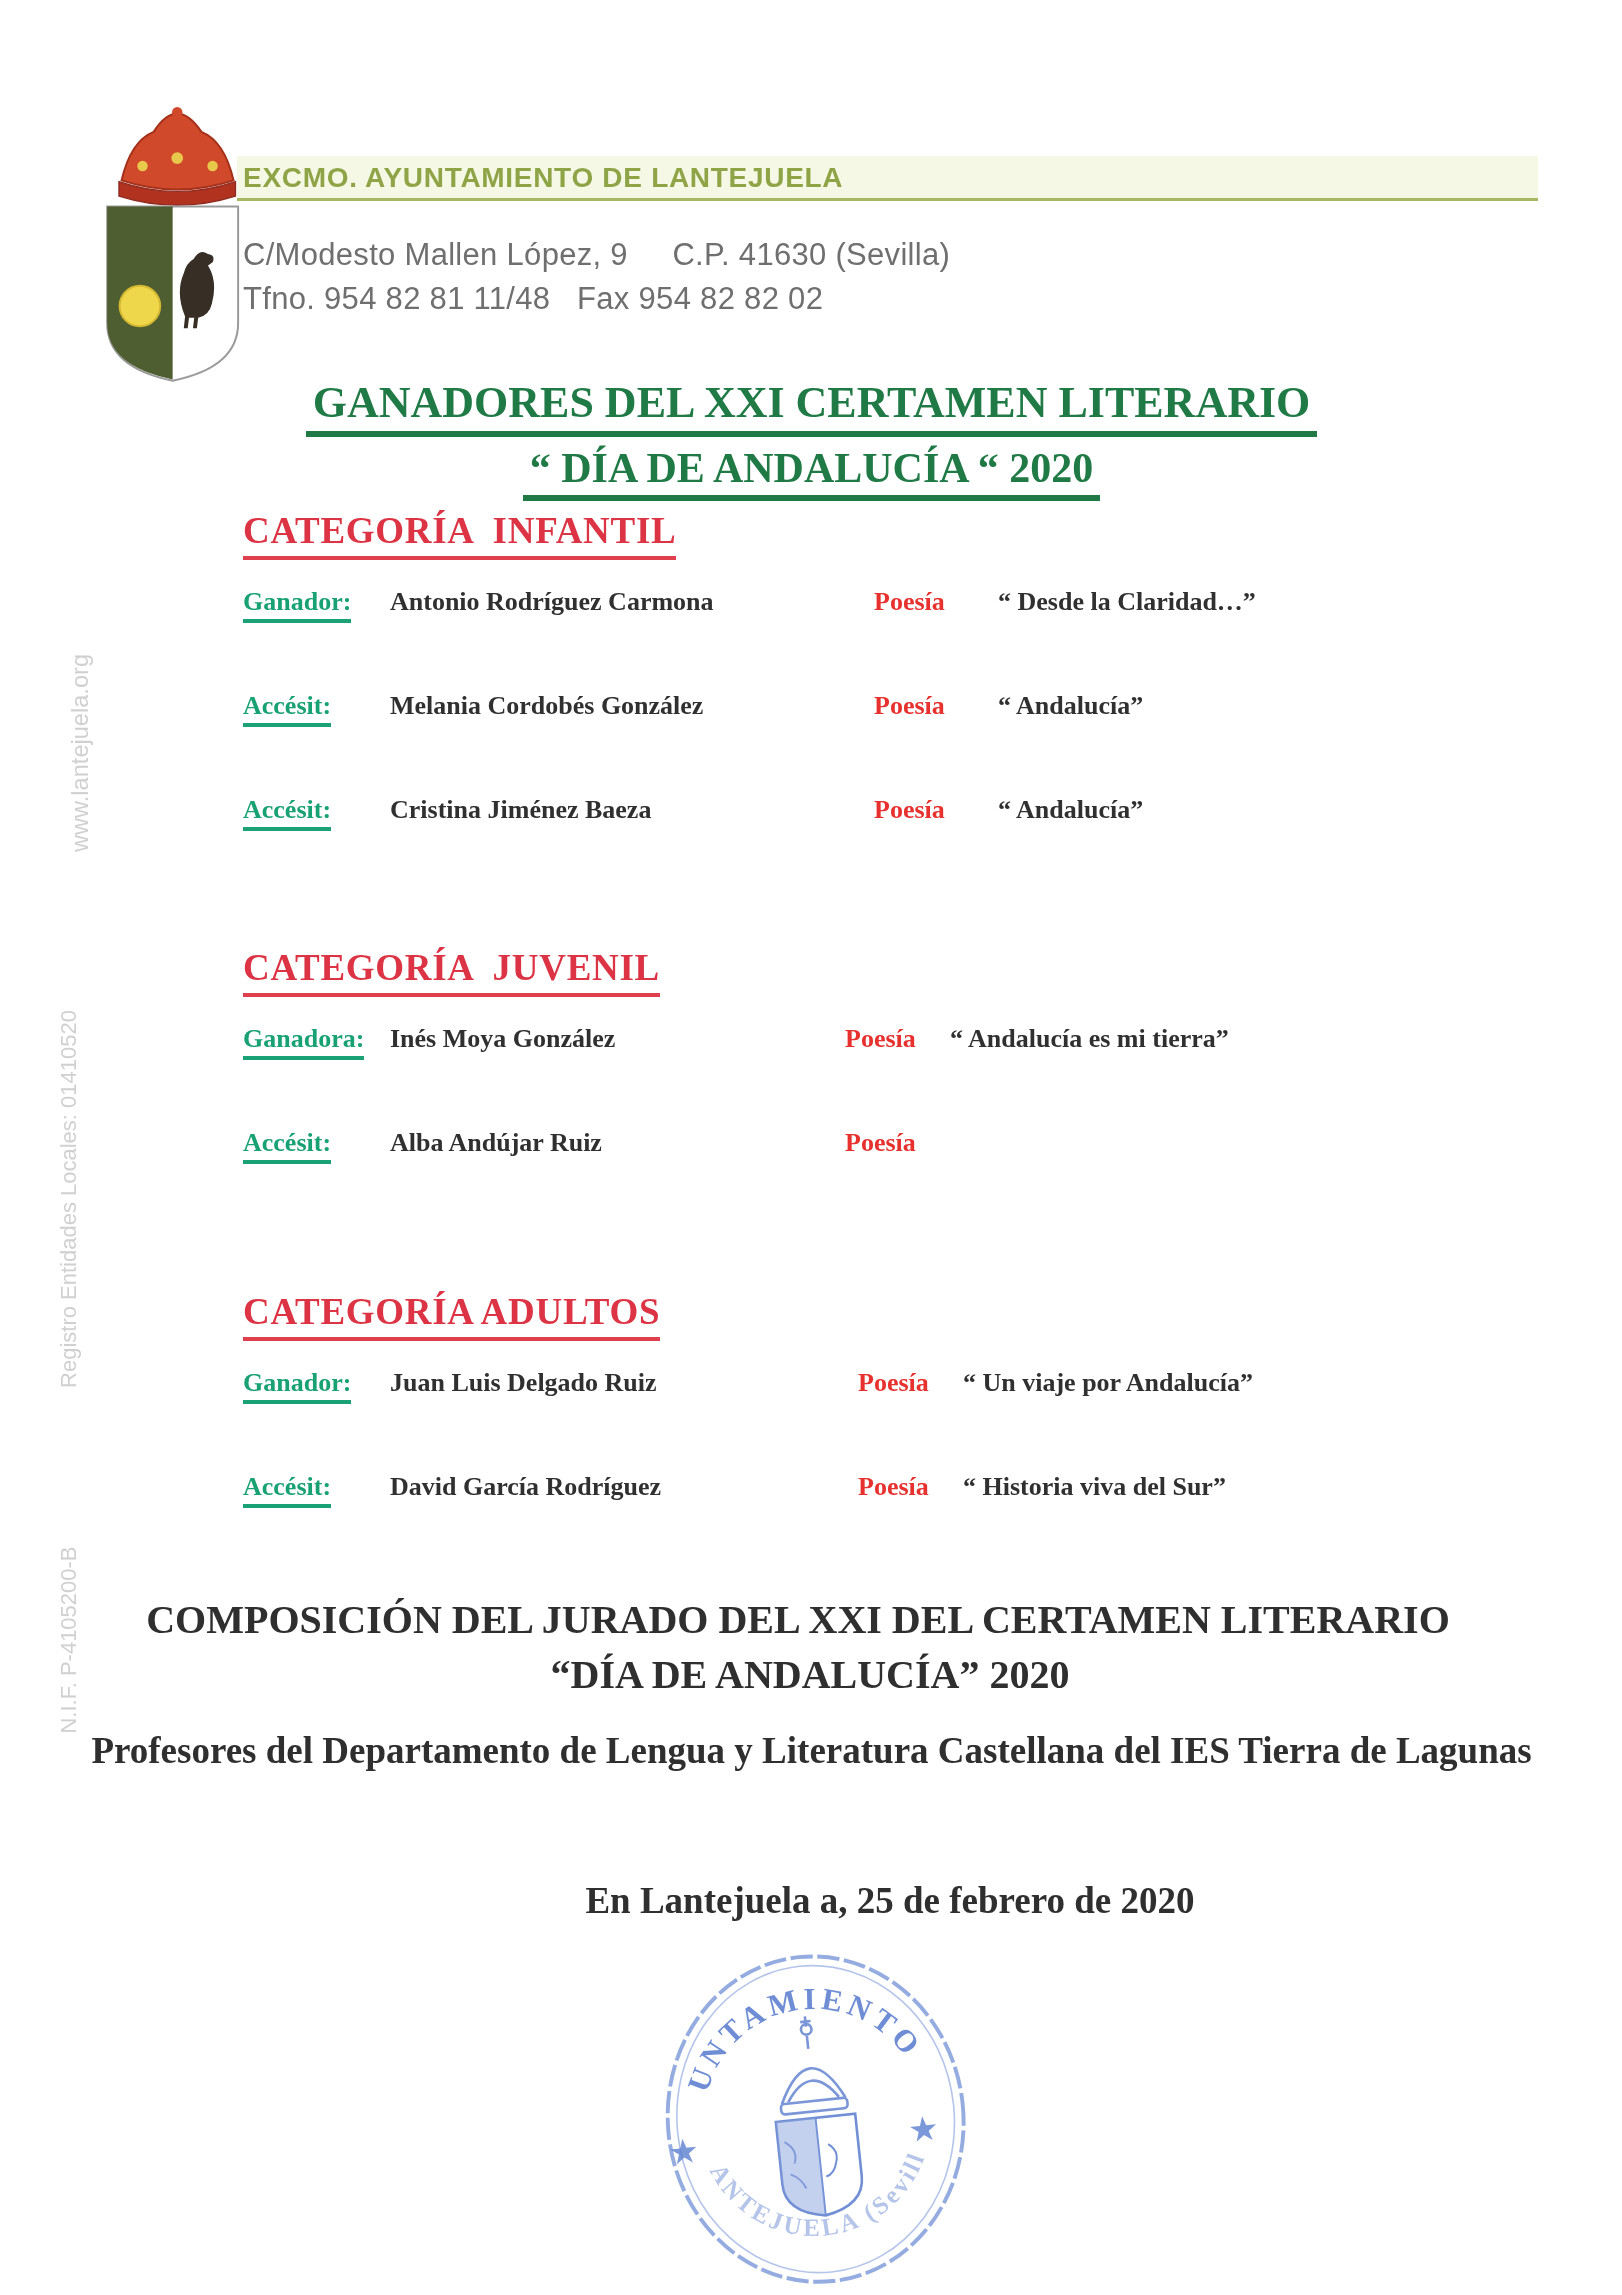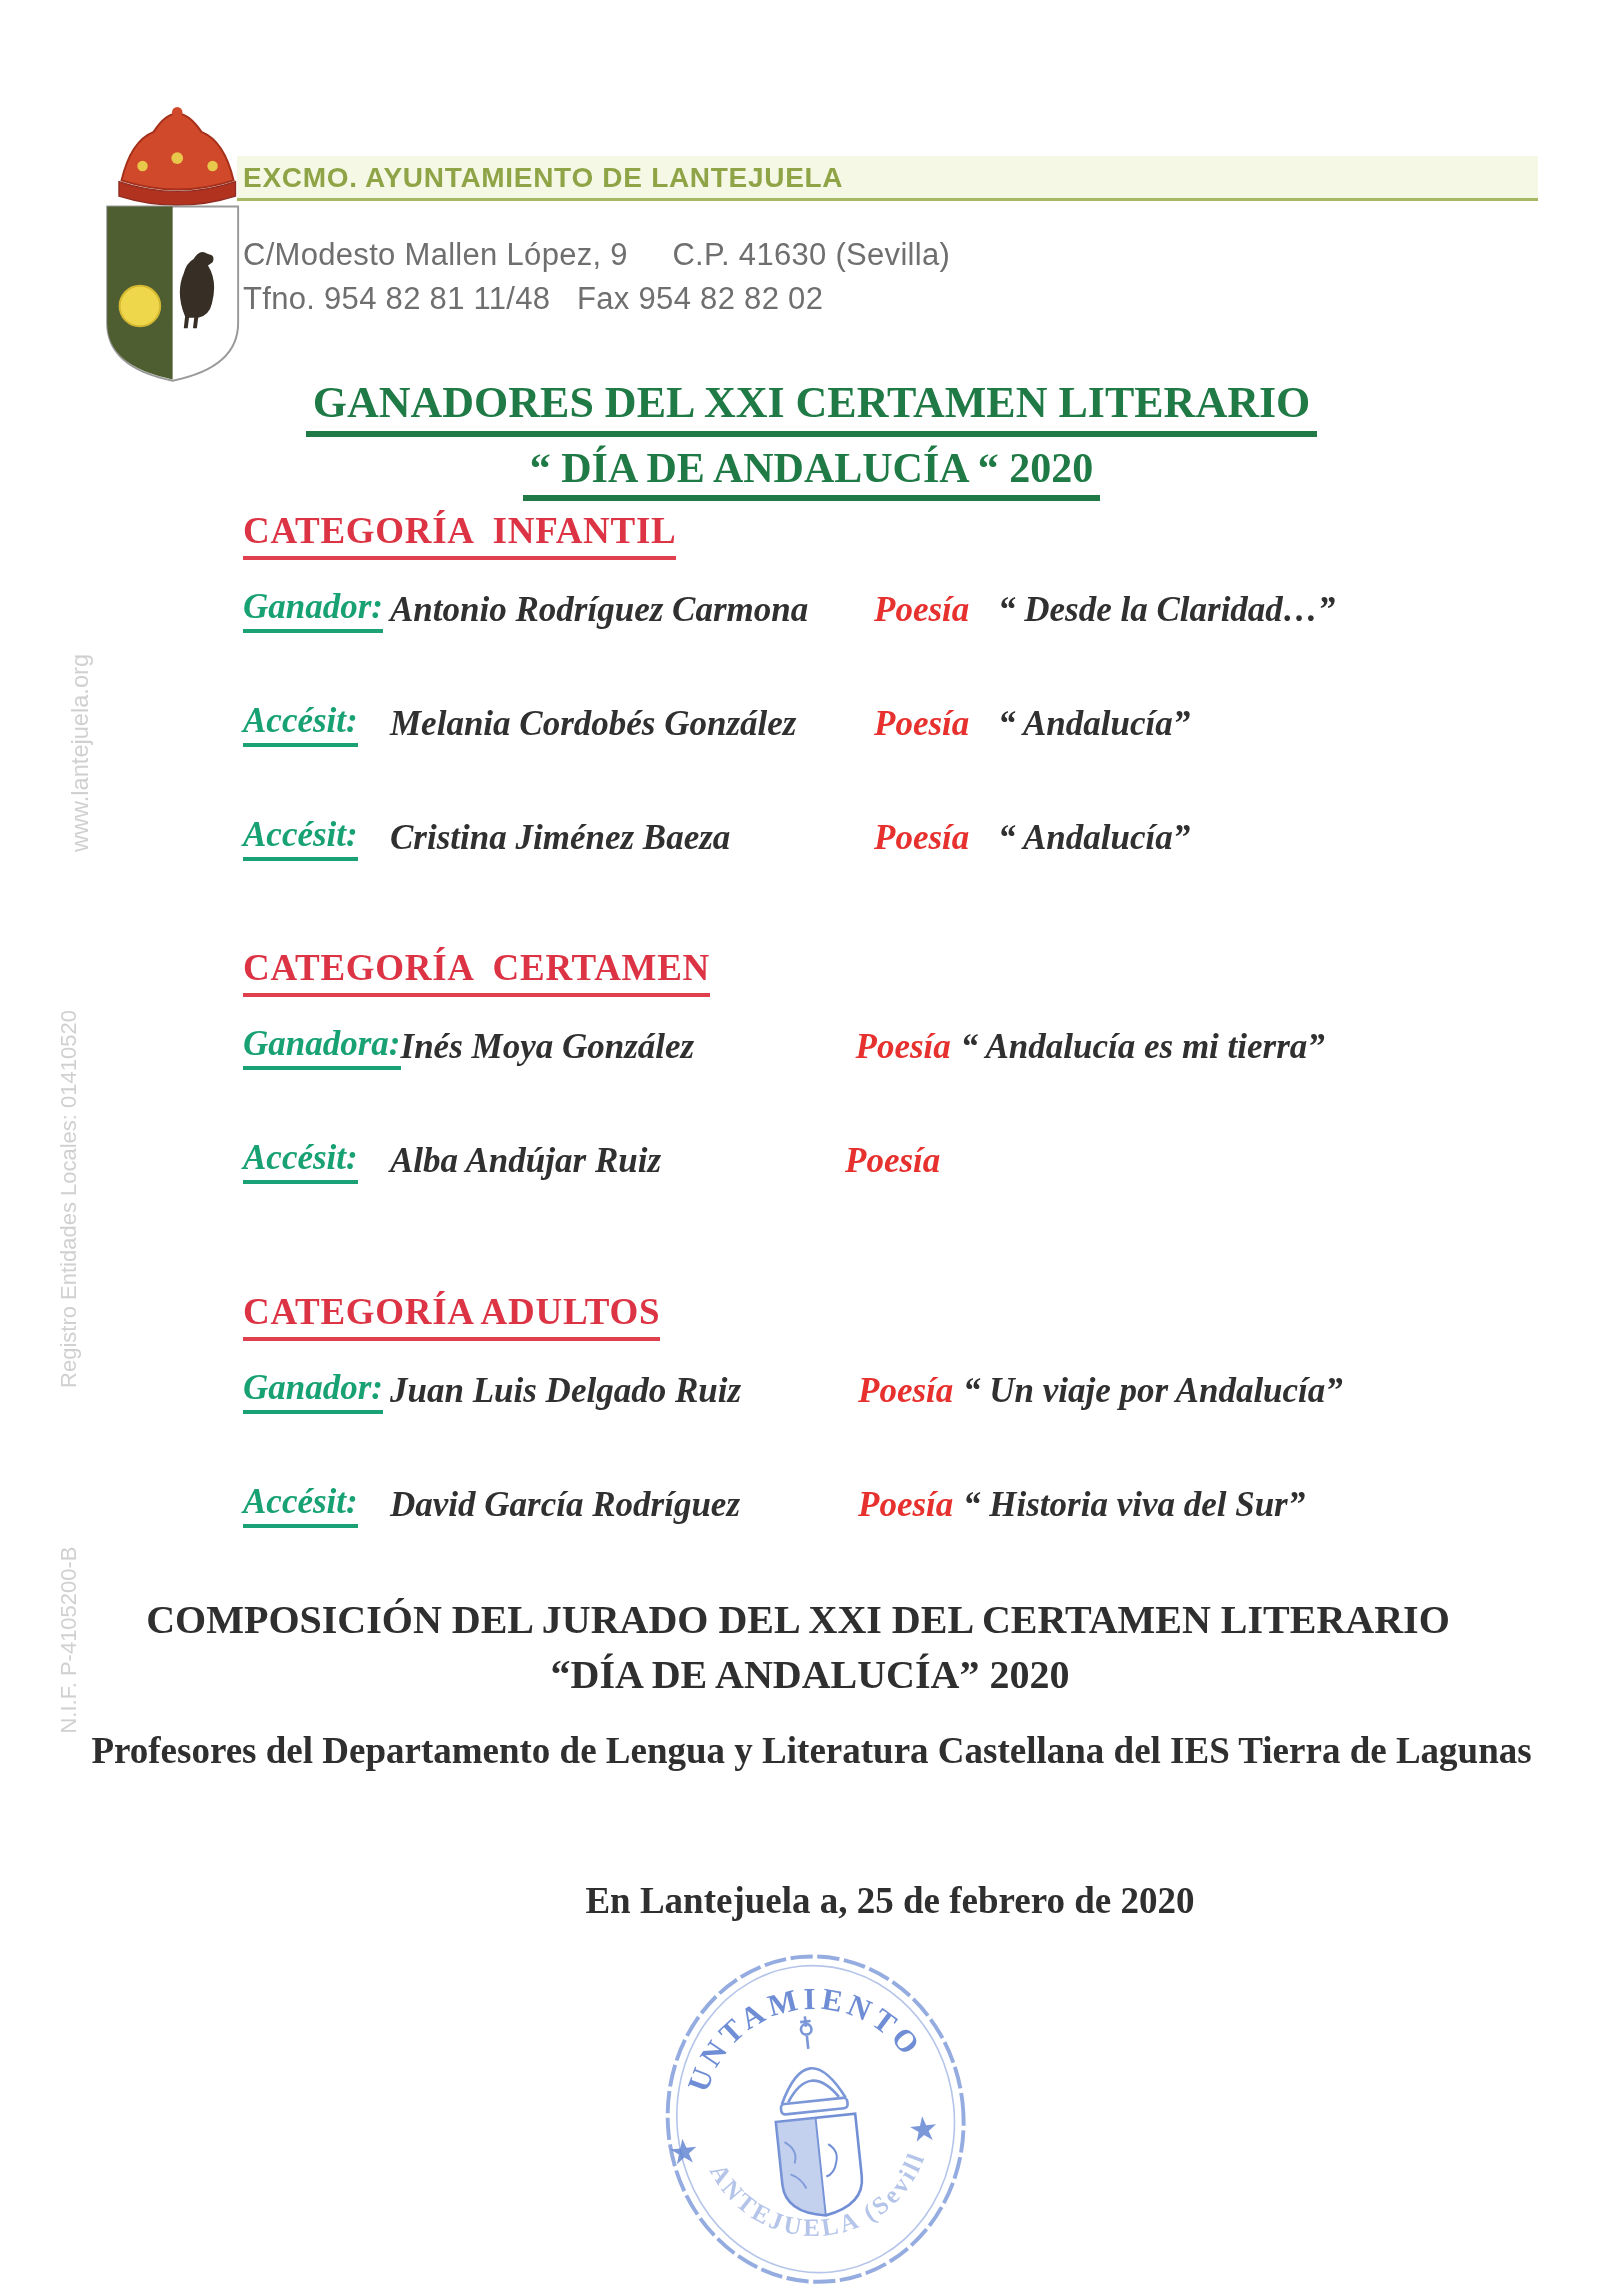--- a/index.html
+++ b/index.html
@@ -41,22 +41,22 @@
   }
   #title-line2{margin-top:9.2px;font-size:42px;}
   
   .sec{position:absolute;left:243px;width:1296px;}
   .sec0{top:509px;}.sec1{top:946px;}.sec2{top:1290px;}
   .cat-heading{
     display:inline-block;font-size:37px;font-weight:bold;color:#dc3444;
     letter-spacing:0.7px;border-bottom:4.6px solid #e0404e;padding-bottom:3.9px;white-space:pre;
   }
   .row{
-    display:flex;align-items:center;margin-top:68px;
-    font-size:35px;font-weight:bold;font-style:italic;
+    display:flex;align-items:flex-start;margin-top:68px;
+    font-size:26px;font-weight:bold;
   }
   .cat-heading + .row{margin-top:27.5px;}
   .role-wrap{flex:0 0 147px;}
   .role-text{
     display:inline-block;color:#18a173;border-bottom:4.6px solid #1aa176;padding-bottom:2px;
   }
   .pname{color:#303030;white-space:pre;}
   .genre{color:#e7312e;white-space:pre;}
   .work{color:#303030;white-space:pre;flex:1 1 auto;}
   .cat0 .pname{flex:0 0 484px;}.cat1 .pname{flex:0 0 455px;}.cat2 .pname{flex:0 0 468px;}
@@ -124,21 +124,21 @@
         <span class="role-wrap"><span class="role-text">Accésit:</span></span>
         <span class="pname">Melania Cordobés González</span>
         <span class="genre">Poesía</span>
         <span class="work">“ Andalucía”</span>
       </div><div class="row cat0">
         <span class="role-wrap"><span class="role-text">Accésit:</span></span>
         <span class="pname">Cristina Jiménez Baeza</span>
         <span class="genre">Poesía</span>
         <span class="work">“ Andalucía”</span>
       </div></section>
-    <section class="sec sec1"><div class="cat-heading">CATEGORÍA  CERTAMEN</div><div class="row cat1">
+    <section class="sec sec1"><div class="cat-heading">CATEGORÍA  JUVENIL</div><div class="row cat1">
         <span class="role-wrap"><span class="role-text">Ganadora:</span></span>
         <span class="pname">Inés Moya González</span>
         <span class="genre">Poesía</span>
         <span class="work">“ Andalucía es mi tierra”</span>
       </div><div class="row cat1">
         <span class="role-wrap"><span class="role-text">Accésit:</span></span>
         <span class="pname">Alba Andújar Ruiz</span>
         <span class="genre">Poesía</span>
       </div></section>
     <section class="sec sec2"><div class="cat-heading">CATEGORÍA ADULTOS</div><div class="row cat2">

